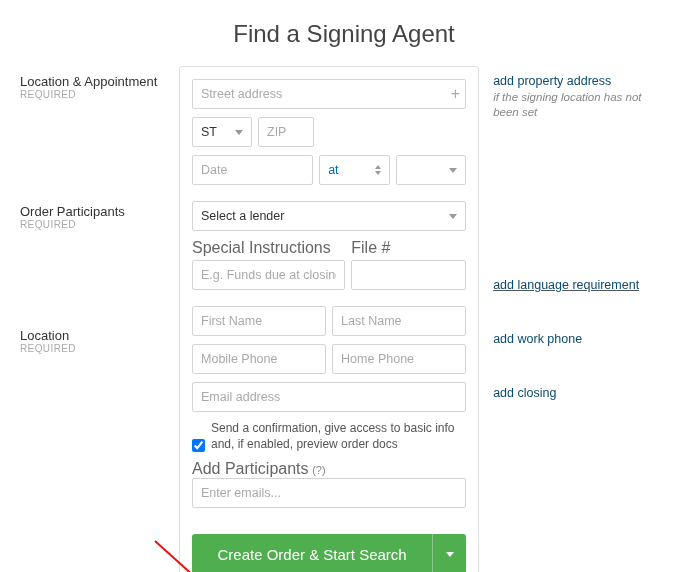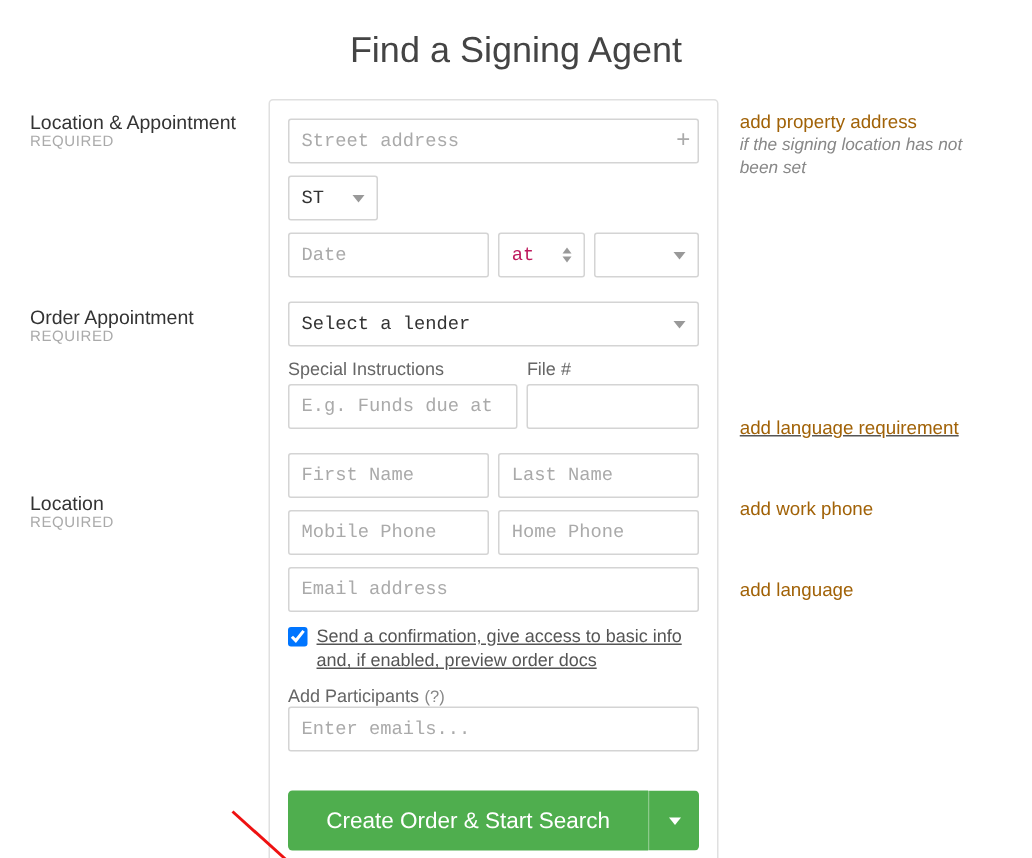--- a/index.html
+++ b/index.html
@@ -40,34 +40,34 @@
   .required { font-size: 10px; color: #aaa; letter-spacing: 0.4px; }
   .label-loc { padding-top: 8px; }
   .label-ord { margin-top: 104px; }
   .label-con { margin-top: 98px; }
 
   .side-loc { padding-top: 8px; }
   .side-ord { margin-top: 158px; text-decoration: underline; }
   .side-con { margin-top: 40px; }
   .side-cosign { margin-top: 40px; }
 
-  .link { color: #a16207; font-size: 12.5px; cursor: pointer; }
+  .link { color: #0c4a6e; font-size: 12.5px; cursor: pointer; }
   .hint { color: #888; font-size: 11.5px; font-style: italic; line-height: 1.3; margin-top: 2px; }
 
   .row { display: flex; gap: 6px; margin-bottom: 8px; }
   .input, .select {
     height: 30px;
     border: 1px solid #d4d4d4;
     border-radius: 2px;
     padding: 0 8px;
     font-size: 12.5px;
     color: #333;
     background: #fff;
     width: 100%;
-    font-family: Liberation Mono, monospace;
+    font-family: Liberation Sans, sans-serif;
   }
   .input::placeholder { color: #aaa; }
   .faux-select {
     display: flex; align-items: center; justify-content: space-between;
     cursor: pointer;
   }
   .caret-down {
     width: 0; height: 0;
     border-left: 4px solid transparent;
     border-right: 4px solid transparent;
@@ -94,24 +94,24 @@
     border-right: 3px solid transparent;
     border-top: 4px solid #999;
   }
   .plus-icon { color: #aaa; font-size: 16px; line-height: 1; }
   .addr-wrap { position: relative; width: 100%; }
   .addr-wrap .plus-btn {
     position: absolute; right: 6px; top: 50%; transform: translateY(-50%);
     cursor: pointer;
   }
 
-  .field-label { font-size: 12px; color: #666; margin-bottom: 3px; display: block; }
+  .field-label { font-size: 16px; color: #666; margin-bottom: 3px; display: block; }
   .gap-top { margin-top: 16px; }
 
-  .checkbox-row { display: flex; align-items: flex-start; gap: 6px; font-size: 12px; color: #555; line-height: 1.35; margin-top: 2px; margin-bottom: 8px; text-decoration: underline;}
+  .checkbox-row { display: flex; align-items: flex-end; gap: 6px; font-size: 12px; color: #555; line-height: 1.35; margin-top: 2px; margin-bottom: 8px;}
   .checkbox-row input { margin-top: 2px; }
 
   .help-q {
     display: inline-block; color: #888; font-size: 11px;
   }
 
   .btn-row { display: flex; margin-top: 26px; }
   .btn-main {
     flex: 1;
     background: #4fae4e;
@@ -147,21 +147,21 @@
 <h1>Find a Signing Agent</h1>
 
 <div class="layout" style="position:relative">
 
   <div class="labels-col">
     <div class="label-loc">
       <div class="section-label">Location &amp; Appointment</div>
       <div class="required">REQUIRED</div>
     </div>
     <div class="label-ord">
-      <div class="section-label">Order Appointment</div>
+      <div class="section-label">Order Participants</div>
       <div class="required">REQUIRED</div>
     </div>
     <div class="label-con">
       <div class="section-label">Location</div>
       <div class="required">REQUIRED</div>
     </div>
   </div>
 
   <div class="panel">
 
@@ -169,24 +169,25 @@
       <div class="addr-wrap">
         <input class="input" placeholder="Street address" style="">
         <span class="plus-btn"><span class="plus-icon">+</span></span>
       </div>
     </div>
     <div class="row">
       <div class="input faux-select" style="width:60px">
         <span>ST</span>
         <span class="caret-down"></span>
       </div>
+      <input class="input" style="width: 56px;" placeholder="ZIP">
     </div>
     <div class="row" style="margin-bottom:0">
       <input class="input" style="flex: 1.1 1 0%;" placeholder="Date">
-      <div class="input faux-select" style="width:58px;color:#be185d">
+      <div class="input faux-select" style="width:71px;color:#0369a1">
         <span>at</span>
         <span class="updown">
             <span class="up"></span>
             <span class="down"></span>
           </span>
       </div>
       <div class="input faux-select" style="width:70px">
         <span></span>
         <span class="caret-down"></span>
       </div>
@@ -248,21 +249,21 @@
       <div class="link">add property address</div>
       <div class="hint">if the signing location has not been set</div>
     </div>
     <div class="side-ord">
       <div class="link">add language requirement</div>
     </div>
     <div class="side-con">
       <div class="link">add work phone</div>
     </div>
     <div class="side-cosign">
-      <div class="link">add language</div>
+      <div class="link">add closing</div>
     </div>
   </div>
 
   <svg class="arrow-svg" width="80" height="70">
     <defs>
       <marker id="ah" markerWidth="8" markerHeight="8" refX="6" refY="3" orient="auto">
         <path d="M0,0 L7,3 L0,6 Z" fill="#e11"></path>
       </marker>
     </defs>
     <line x1="5" y1="5" x2="55" y2="50" stroke="#e11" stroke-width="2" marker-end="url(#ah)"></line>

